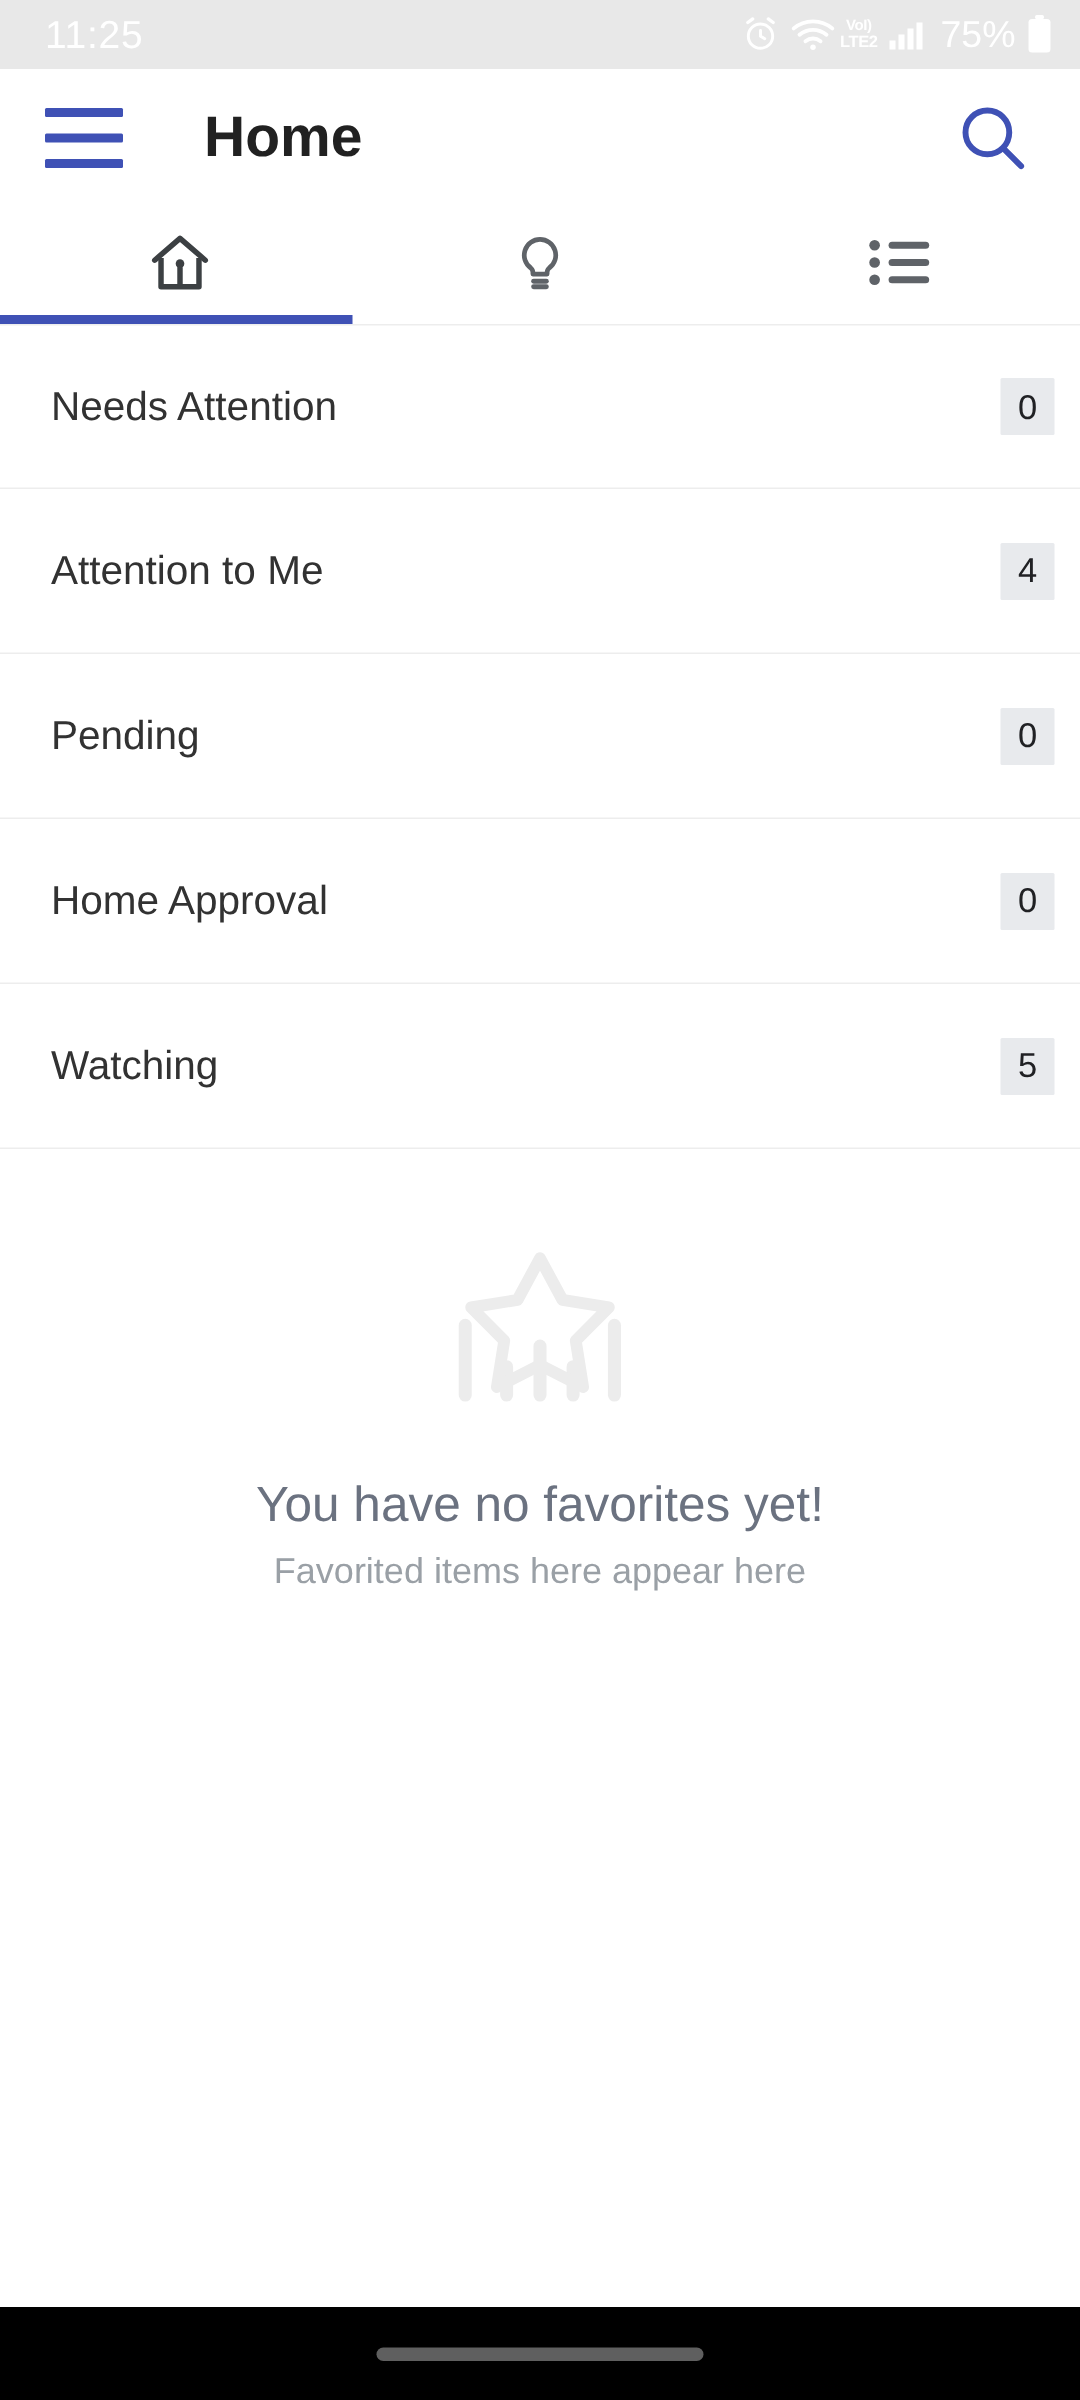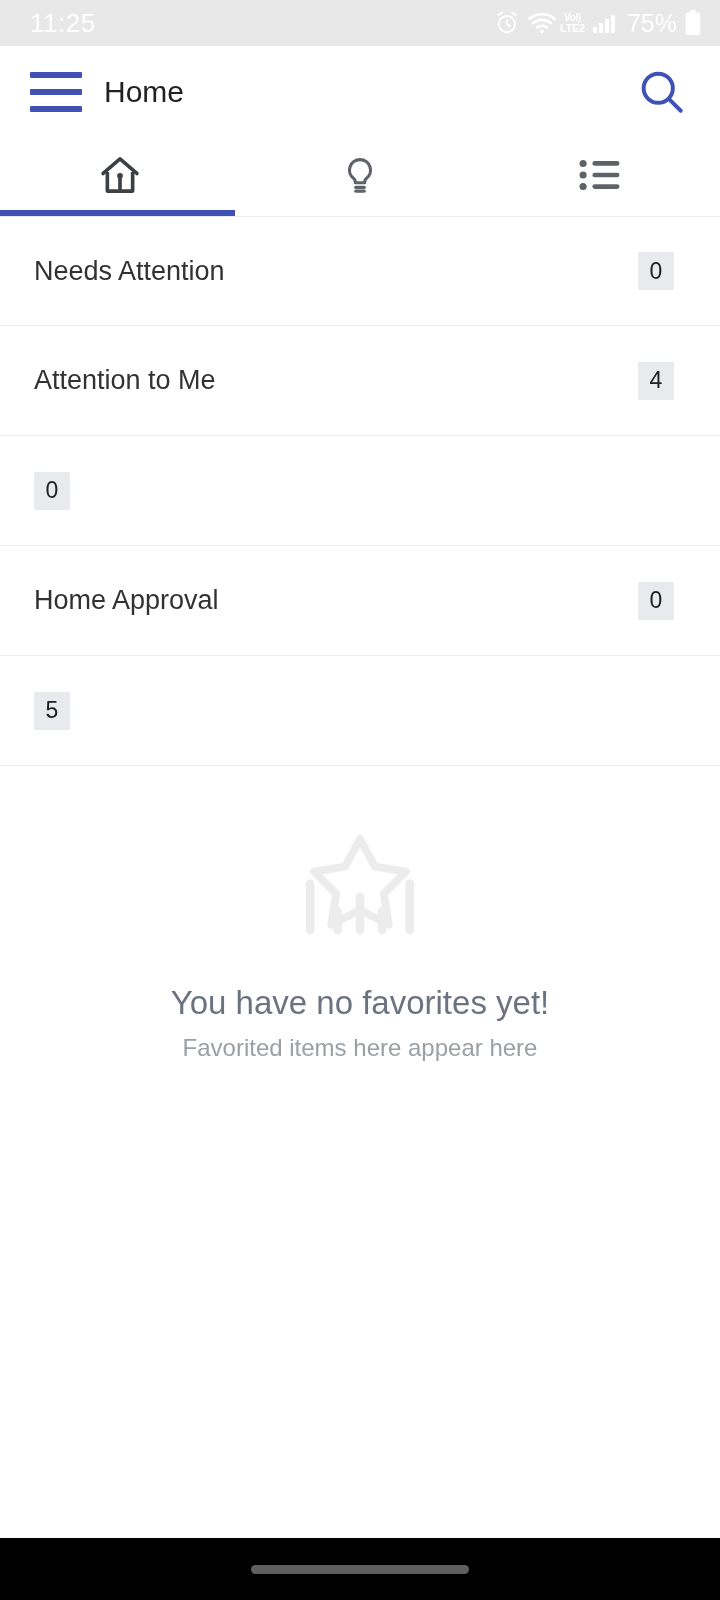--- a/index.html
+++ b/index.html
@@ -25,35 +25,35 @@
   .volte-bot { font-size:11px; color:#fff; font-weight:bold; letter-spacing:-.3px; }
   .battery-pct { color:#fff; font-size:25px; margin-left:2px; letter-spacing:0; }
 
   
   .appbar {
     height:92px; flex:0 0 92px; background:#fff;
     display:flex; align-items:center; padding:0 30px;
   }
   .hamburger { width:52px; height:40px; display:flex; flex-direction:column; justify-content:space-between; cursor:pointer; }
   .hamburger span { display:block; height:6px; border-radius:1px; background:#3f51b5; width:100%; }
-  .appbar-title { font-size:30px; color:#212121; margin-left:22px; font-weight:400; }
+  .appbar-title { font-size:38px; color:#212121; margin-left:54px; font-weight:700; }
   .appbar-spacer { flex:1 1 auto; }
   .search-btn { width:56px; height:56px; display:flex; align-items:center; justify-content:center; cursor:pointer; }
 
   
   .tabs { height:78px; flex:0 0 78px; display:flex; position:relative; background:#fff; }
   .tab { flex:1 1 0; display:flex; align-items:center; justify-content:center; cursor:pointer; }
   .tabs-underline { position:absolute; left:0; bottom:0; height:6px; background:#3f51b5; width:235px; }
   .tabs-baseline { position:absolute; left:0; right:0; bottom:0; height:2px; background:#ececec; z-index:-1; }
 
   
   .list { background:#fff; }
   .row {
     height:110px; display:flex; align-items:center;
-    padding:0 46px 0 34px; border-bottom:1px solid #ededed;
+    padding:0 17px 0 34px; border-bottom:1px solid #ededed;
     cursor:pointer;
   }
   .row:first-child { border-top:1px solid #ededed; }
   .row-label { font-size:27px; color:#323232; flex:1 1 auto; }
   .badge {
     min-width:36px; height:38px; background:#e8eaed;
     display:flex; align-items:center; justify-content:center;
     font-size:23px; color:#202124; padding:0 11px; border-radius:1px;
   }
 
@@ -181,29 +181,31 @@
       <span class="row-label">Needs Attention</span>
       <span class="badge">0</span>
     </div>
 
     <div class="row">
       <span class="row-label">Attention to Me</span>
       <span class="badge">4</span>
     </div>
 
     <div class="row">
+      <span class="row-label">Pending</span>
       <span class="badge">0</span>
     </div>
 
     <div class="row">
       <span class="row-label">Home Approval</span>
       <span class="badge">0</span>
     </div>
 
     <div class="row">
+      <span class="row-label">Watching</span>
       <span class="badge">5</span>
     </div>
 
   </div>
 
   <div class="empty">
     <span class="empty-illus">
       <svg width="160" height="130" viewBox="0 0 80 66">
         <rect x="12.5" y="26" width="4.4" height="28" rx="2.2" fill="#ececec"></rect>
         <rect x="63.0" y="26" width="4.4" height="28" rx="2.2" fill="#ececec"></rect>

